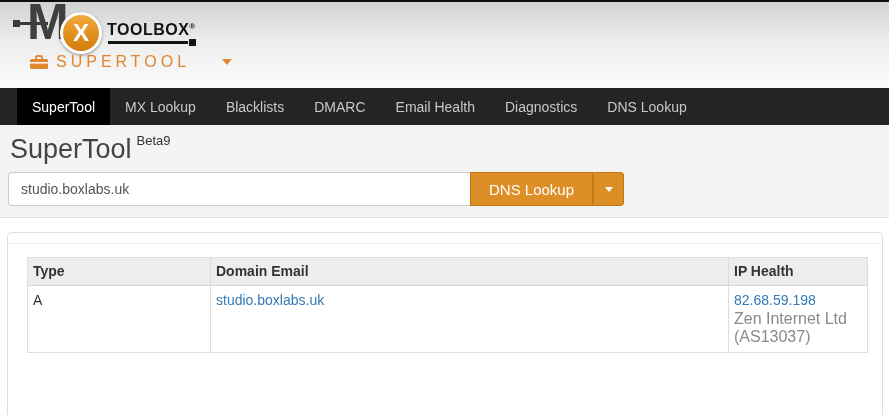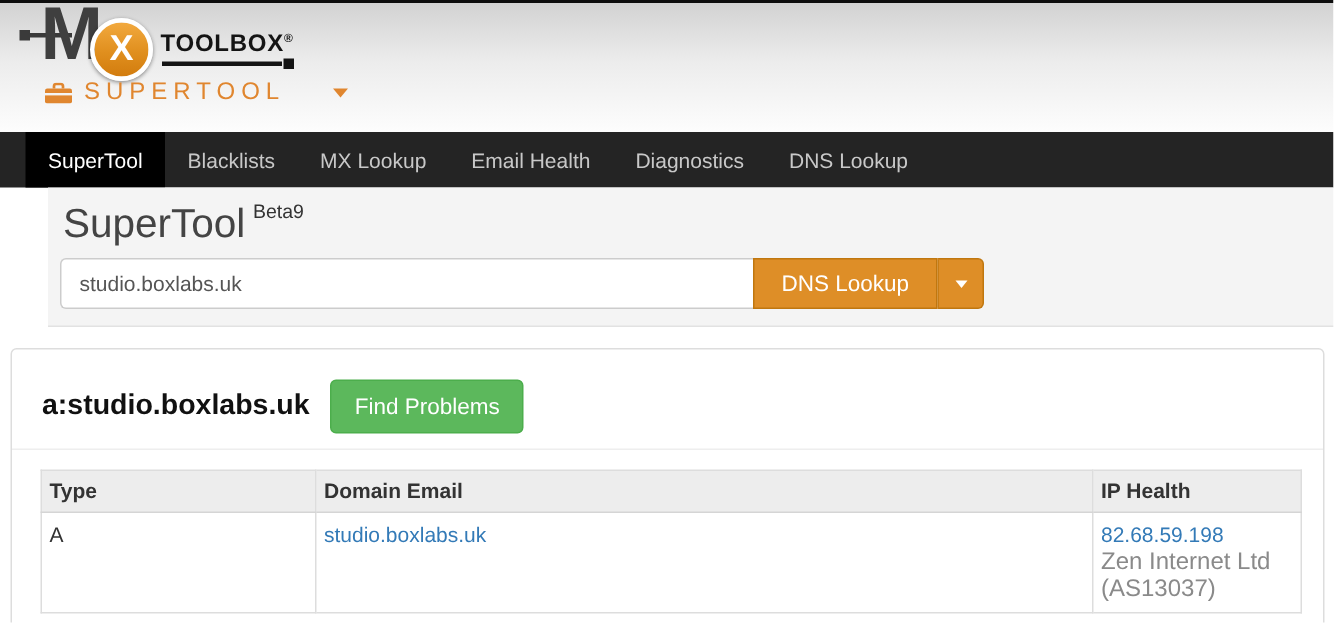--- a/index.html
+++ b/index.html
@@ -62,21 +62,20 @@
     display:flex; align-items:center;
     padding:0 15px; font-size:14px; color:#c8c8c8;
     text-decoration:none; cursor:pointer; white-space:nowrap;
   }
   .nav-item.active { background:#000000; color:#ffffff; }
 
   
   .tool-section {
     height:93px; background:#f4f4f4; border-bottom:1px solid #e2e2e2;
     position:relative;
-    margin-left:32px;
   }
   .tool-title { position:absolute; left:10px; top:8px; font-size:27px; font-weight:normal; color:#444444; }
   .tool-beta { font-size:13px; font-weight:normal; color:#333333; vertical-align:13px; margin-left:5px; letter-spacing:0; }
   .search-row { position:absolute; left:8px; top:47px; display:flex; }
   .search-input {
     width:462px; height:34px; border:1px solid #cccccc; border-right:none;
     border-radius:4px 0 0 4px; padding:0 12px; font-size:14px; color:#555555;
     background:#ffffff; outline:none; font-family:"Liberation Sans", sans-serif;
   }
   .btn-lookup {
@@ -143,43 +142,40 @@
       <path d="M6 4 V2.5 Q6 1 7.5 1 H10.5 Q12 1 12 2.5 V4" fill="none" stroke="#e0862f" stroke-width="1.8"></path>
       <rect x="0" y="7" width="18" height="1.6" fill="#f4f4f4"></rect>
     </svg>
     <span class="sb-label">SUPERTOOL</span>
     <span class="sb-caret"></span>
   </div>
 </header>
 
 <nav class="navbar">
   <a class="nav-item active">SuperTool</a>
+  <a class="nav-item">MX Lookup</a>
   <a class="nav-item">Blacklists</a>
-  <a class="nav-item">MX Lookup</a>
+  <a class="nav-item">DMARC</a>
   <a class="nav-item">Email Health</a>
   <a class="nav-item">Diagnostics</a>
   <a class="nav-item">DNS Lookup</a>
 </nav>
 
 <section class="tool-section">
   <h1 class="tool-title"><span>SuperTool</span><span class="tool-beta">Beta9</span></h1>
   <div class="search-row">
     <input class="search-input" type="text" value="studio.boxlabs.uk" style="">
     <button class="btn-lookup">DNS Lookup</button>
     <button class="btn-lookup-caret">
       <span class="caret-down"></span>
     </button>
   </div>
 </section>
 
 <section class="panel">
-  <div class="panel-heading">
-    <span class="cmd-text">a:studio.boxlabs.uk</span>
-    <button class="btn-find">Find Problems</button>
-  </div>
   <hr class="panel-divider">
 
   <table class="records">
     <colgroup>
         <col class="col-type">
         <col class="col-domain">
         <col class="col-ip">
       </colgroup>
     <thead>
       <tr>

